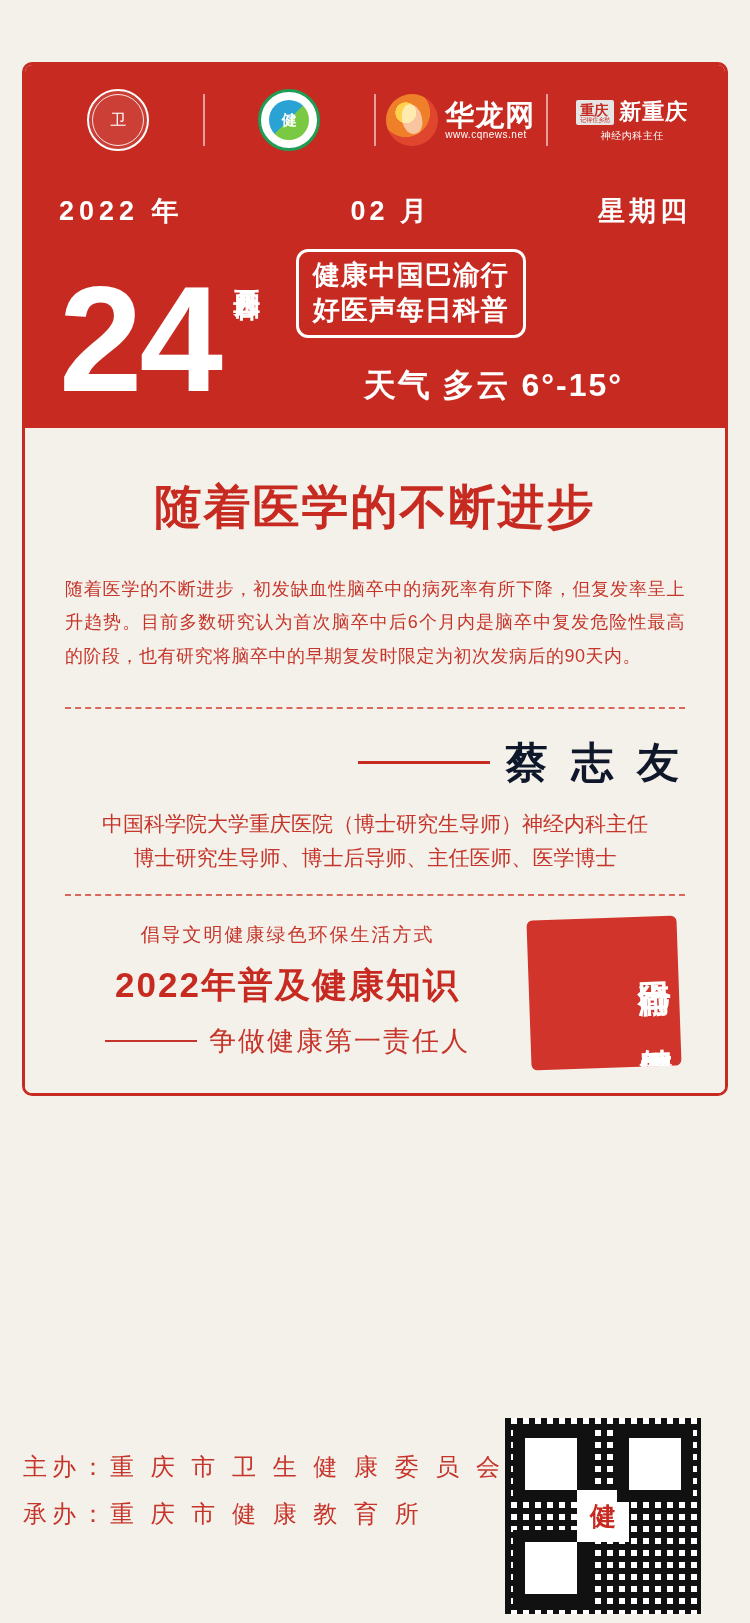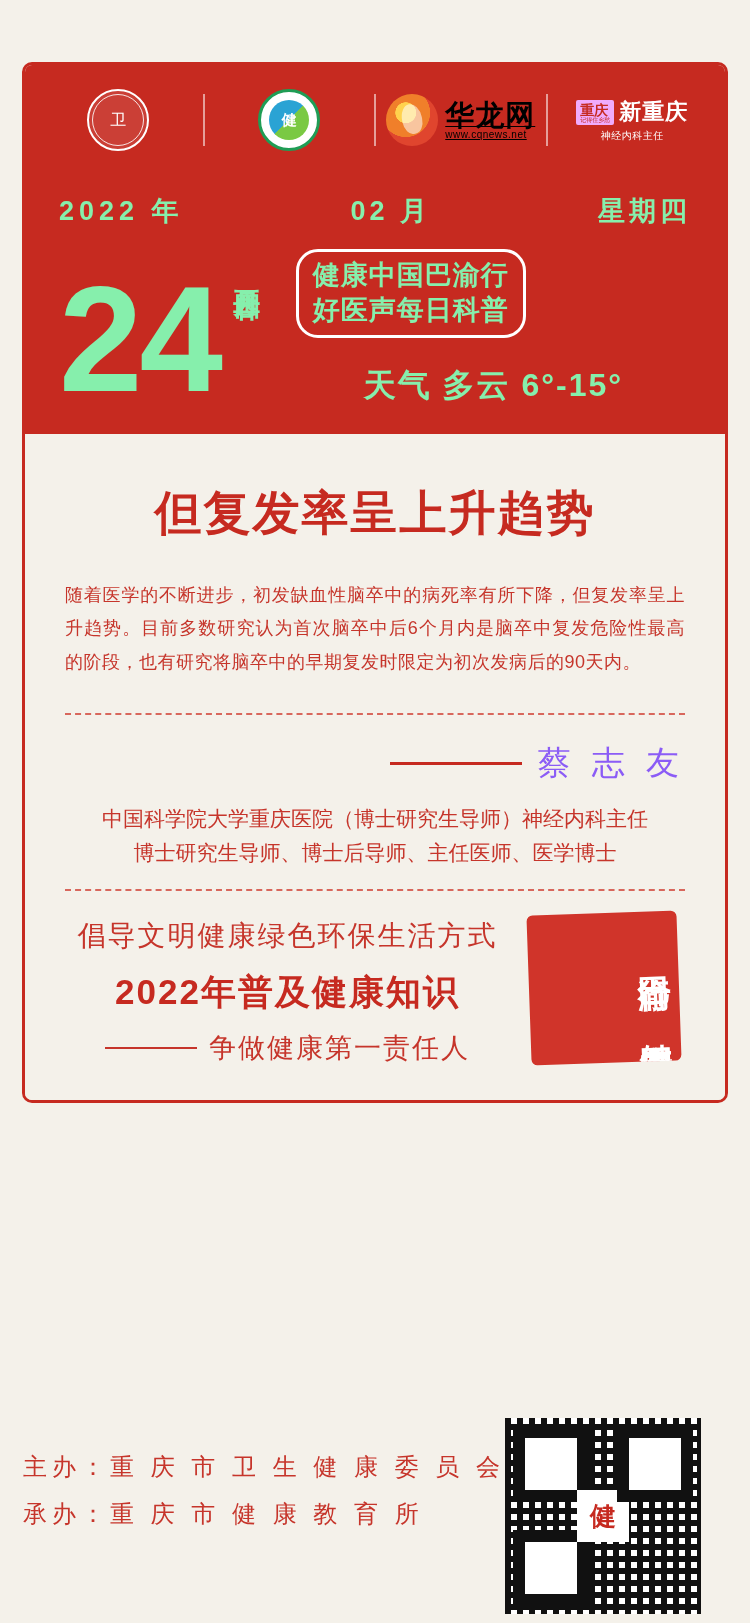--- a/index.html
+++ b/index.html
@@ -98,38 +98,38 @@
     background: radial-gradient(circle at 38% 36%, #ffd24d 0 22%, #f07f2a 23% 52%, #e0452e 53% 100%);
     position: relative;
   }
   .hl-mark:after {
     content:"";
     position:absolute; left:16px; top:10px;
     width:20px; height:30px; border-radius:50% 50% 45% 45%;
     background: rgba(255,255,255,.55);
     transform: rotate(-12deg);
   }
-  .hl-text { color:#000000; line-height:1;text-decoration:underline; }
+  .hl-text { color:#ffffff; line-height:1; }
   .hl-text .big { font-size: 29px; font-weight: bold; letter-spacing: 1px; }
   .hl-text .small { font-size: 10px; letter-spacing: .5px; display:block; }
   .cq-app { display:flex; flex-direction:column; align-items:center; line-height:1; color:#fff; }
   .cq-app .row1 { display:flex; align-items:center; gap:5px; }
   .cq-app .cqbox {
-    background:#f0abfc; color:#c62a20; font-size:14px; font-weight:bold;
+    background:#e5e5e5; color:#c62a20; font-size:14px; font-weight:bold;
     padding:3px 4px 2px; border-radius:2px; line-height:1;
   }
   .cq-app .cqbox small { display:block; font-size:6px; font-weight:normal; letter-spacing:0; }
   .cq-app .newcq { font-size:22px; font-weight:bold; letter-spacing:1px; }
   .cq-app .sub { font-size:10px; margin-top:6px; letter-spacing:.5px; }
 
   
   .datebar {
     background: #c62a20;
-    color: #86efac;
-    padding: 18px 34px 26px 34px;
+    color: #ffffff;
+    padding: 18px 34px 20px 34px;
     box-sizing: border-box;
     position: relative;
   }
   .date-row1 {
     display: flex;
     align-items: baseline;
     justify-content: space-between;
     font-size: 27px;
     font-weight: bold;
     letter-spacing: 4px;
@@ -156,21 +156,21 @@
     margin: 14px 0 0 10px;
     height: 140px;
   }
   .right-block {
     margin-left: 34px;
     padding-top: 14px;
     flex: 1;
   }
   .slogan {
     border: 3px solid #fff;
-    border-radius: 22px;
+    border-radius: 12px;
     padding: 6px 14px 8px;
     display: inline-block;
   }
   .slogan div {
     font-size: 27px;
     font-weight: bold;
     letter-spacing: 1px;
     line-height: 1.28;
     white-space: nowrap;
   }
@@ -215,42 +215,42 @@
     align-items: center;
     justify-content: flex-end;
     gap: 16px;
   }
   .author-rule {
     width: 132px;
     height: 3px;
     background: #c62a20;
   }
   .author-name {
-    color: #8b5cf6;
-    font-size: 33px;
-    font-weight: normal;
+    color: #0f172a;
+    font-size: 42px;
+    font-weight: bold;
     letter-spacing: 6px;
   }
   .author-desc {
     margin-top: 16px;
     color: #c6352b;
     font-size: 21px;
     line-height: 1.6;
     text-align: center;
     letter-spacing: 0px;
   }
   
   .bottom-block {
     position: relative;
     padding: 26px 0 34px;
   }
   .bottom-inner { padding-right: 175px; text-align: center; }
   .b-line1 {
     color: #c6352b;
-    font-size: 28px;
+    font-size: 19px;
     letter-spacing: 2px;
     margin-bottom: 14px;
   }
   .b-line2 {
     color: #c62a20;
     font-size: 35px;
     font-weight: bold;
     letter-spacing: 2px;
     margin-bottom: 14px;
   }
@@ -397,21 +397,21 @@
           <div class="slogan">
             <div>健康中国巴渝行</div>
             <div>好医声每日科普</div>
           </div>
           <div class="weather">天气 多云 6°-15°</div>
         </div>
       </div>
     </div>
 
     <div class="content">
-      <div class="headline">但复发率呈上升趋势</div>
+      <div class="headline">随着医学的不断进步</div>
       <div class="para">随着医学的不断进步，初发缺血性脑卒中的病死率有所下降，但复发率呈上升趋势。目前多数研究认为首次脑卒中后6个月内是脑卒中复发危险性最高的阶段，也有研究将脑卒中的早期复发时限定为初次发病后的90天内。</div>
 
       <div class="dashed"></div>
 
       <div class="author-wrap">
         <div class="author-line">
           <div class="author-rule"></div>
           <div class="author-name">蔡 志 友</div>
         </div>
         <div class="author-desc">

